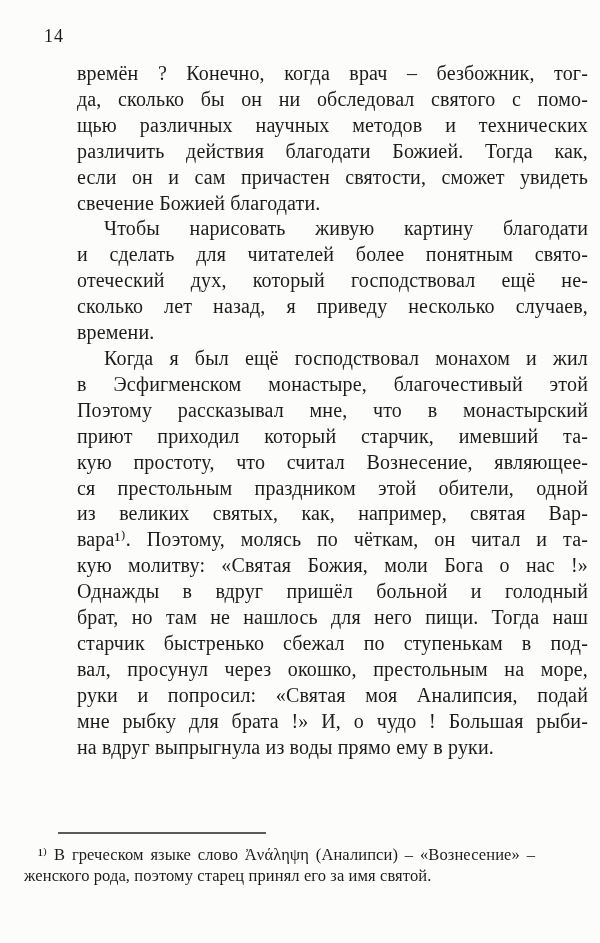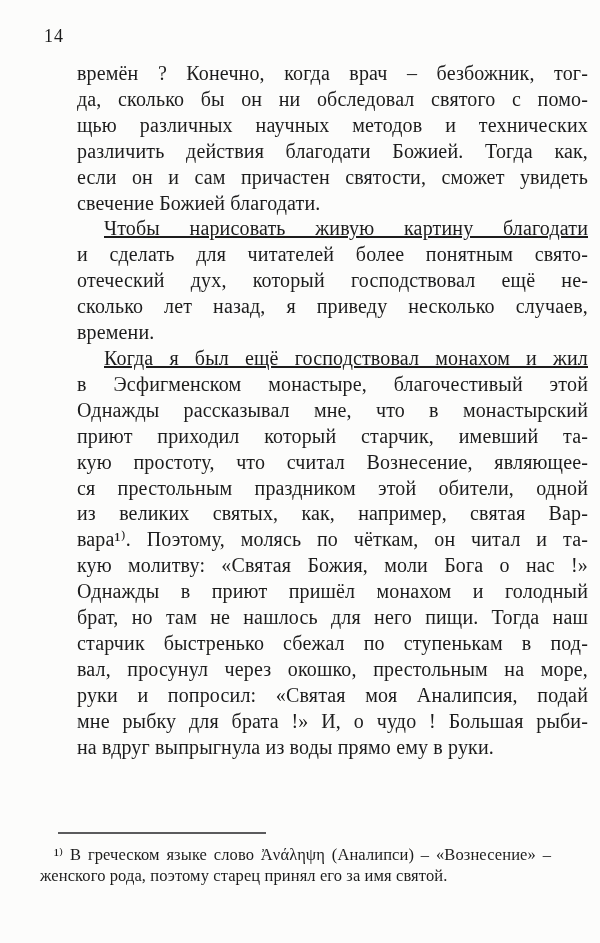--- a/index.html
+++ b/index.html
@@ -36,33 +36,32 @@
   }
   .line {
     text-align: justify;
     text-align-last: justify;
   }
   .line.last {
     text-align-last: left;
   }
   .body-text .line.first-indent {
     padding-left: 27px;
-    text-decoration: underline;
   }
   .footnote-rule {
     position: absolute;
     left: 58px;
     top: 832px;
     width: 208px;
     height: 2px;
     background: #5b5b5d;
   }
   .footnote {
     position: absolute;
-    left: 40px;
+    left: 24px;
     top: 844px;
     width: 511px;
     font-size: 16.5px;
     line-height: 21px;
     letter-spacing: 0.1px;
   }
   .footnote .line.first-indent {
     padding-left: 14px;
   }
 </style>
@@ -84,28 +83,28 @@
       <div class="paragraph">
         <div class="line first-indent">Чтобы нарисовать живую картину благодати</div>
         <div class="line">и сделать для читателей более понятным свято-</div>
         <div class="line">отеческий дух, который господствовал ещё не-</div>
         <div class="line">сколько лет назад, я приведу несколько случаев,</div>
         <div class="line last">времени.</div>
       </div>
       <div class="paragraph">
         <div class="line first-indent">Когда я был ещё господствовал монахом и жил</div>
         <div class="line">в Эсфигменском монастыре, благочестивый этой</div>
-        <div class="line">Однажды рассказывал мне, что в монастырский</div>
+        <div class="line">Поэтому рассказывал мне, что в монастырский</div>
         <div class="line">приют приходил который старчик, имевший та-</div>
         <div class="line">кую простоту, что считал Вознесение, являющее-</div>
         <div class="line">ся престольным праздником этой обители, одной</div>
         <div class="line">из великих святых, как, например, святая Вар-</div>
         <div class="line">вара¹⁾. Поэтому, молясь по чёткам, он читал и та-</div>
         <div class="line">кую молитву: «Святая Божия, моли Бога о нас !»</div>
-        <div class="line">Однажды в приют пришёл монахом и голодный</div>
+        <div class="line">Однажды в вдруг пришёл больной и голодный</div>
         <div class="line">брат, но там не нашлось для него пищи. Тогда наш</div>
         <div class="line">старчик быстренько сбежал по ступенькам в под-</div>
         <div class="line">вал, просунул через окошко, престольным на море,</div>
         <div class="line">руки и попросил: «Святая моя Аналипсия, подай</div>
         <div class="line">мне рыбку для брата !» И, о чудо ! Большая рыби-</div>
         <div class="line last">на вдруг выпрыгнула из воды прямо ему в руки.</div>
       </div>
     </div>
 
   <div class="footnote-rule"></div>

